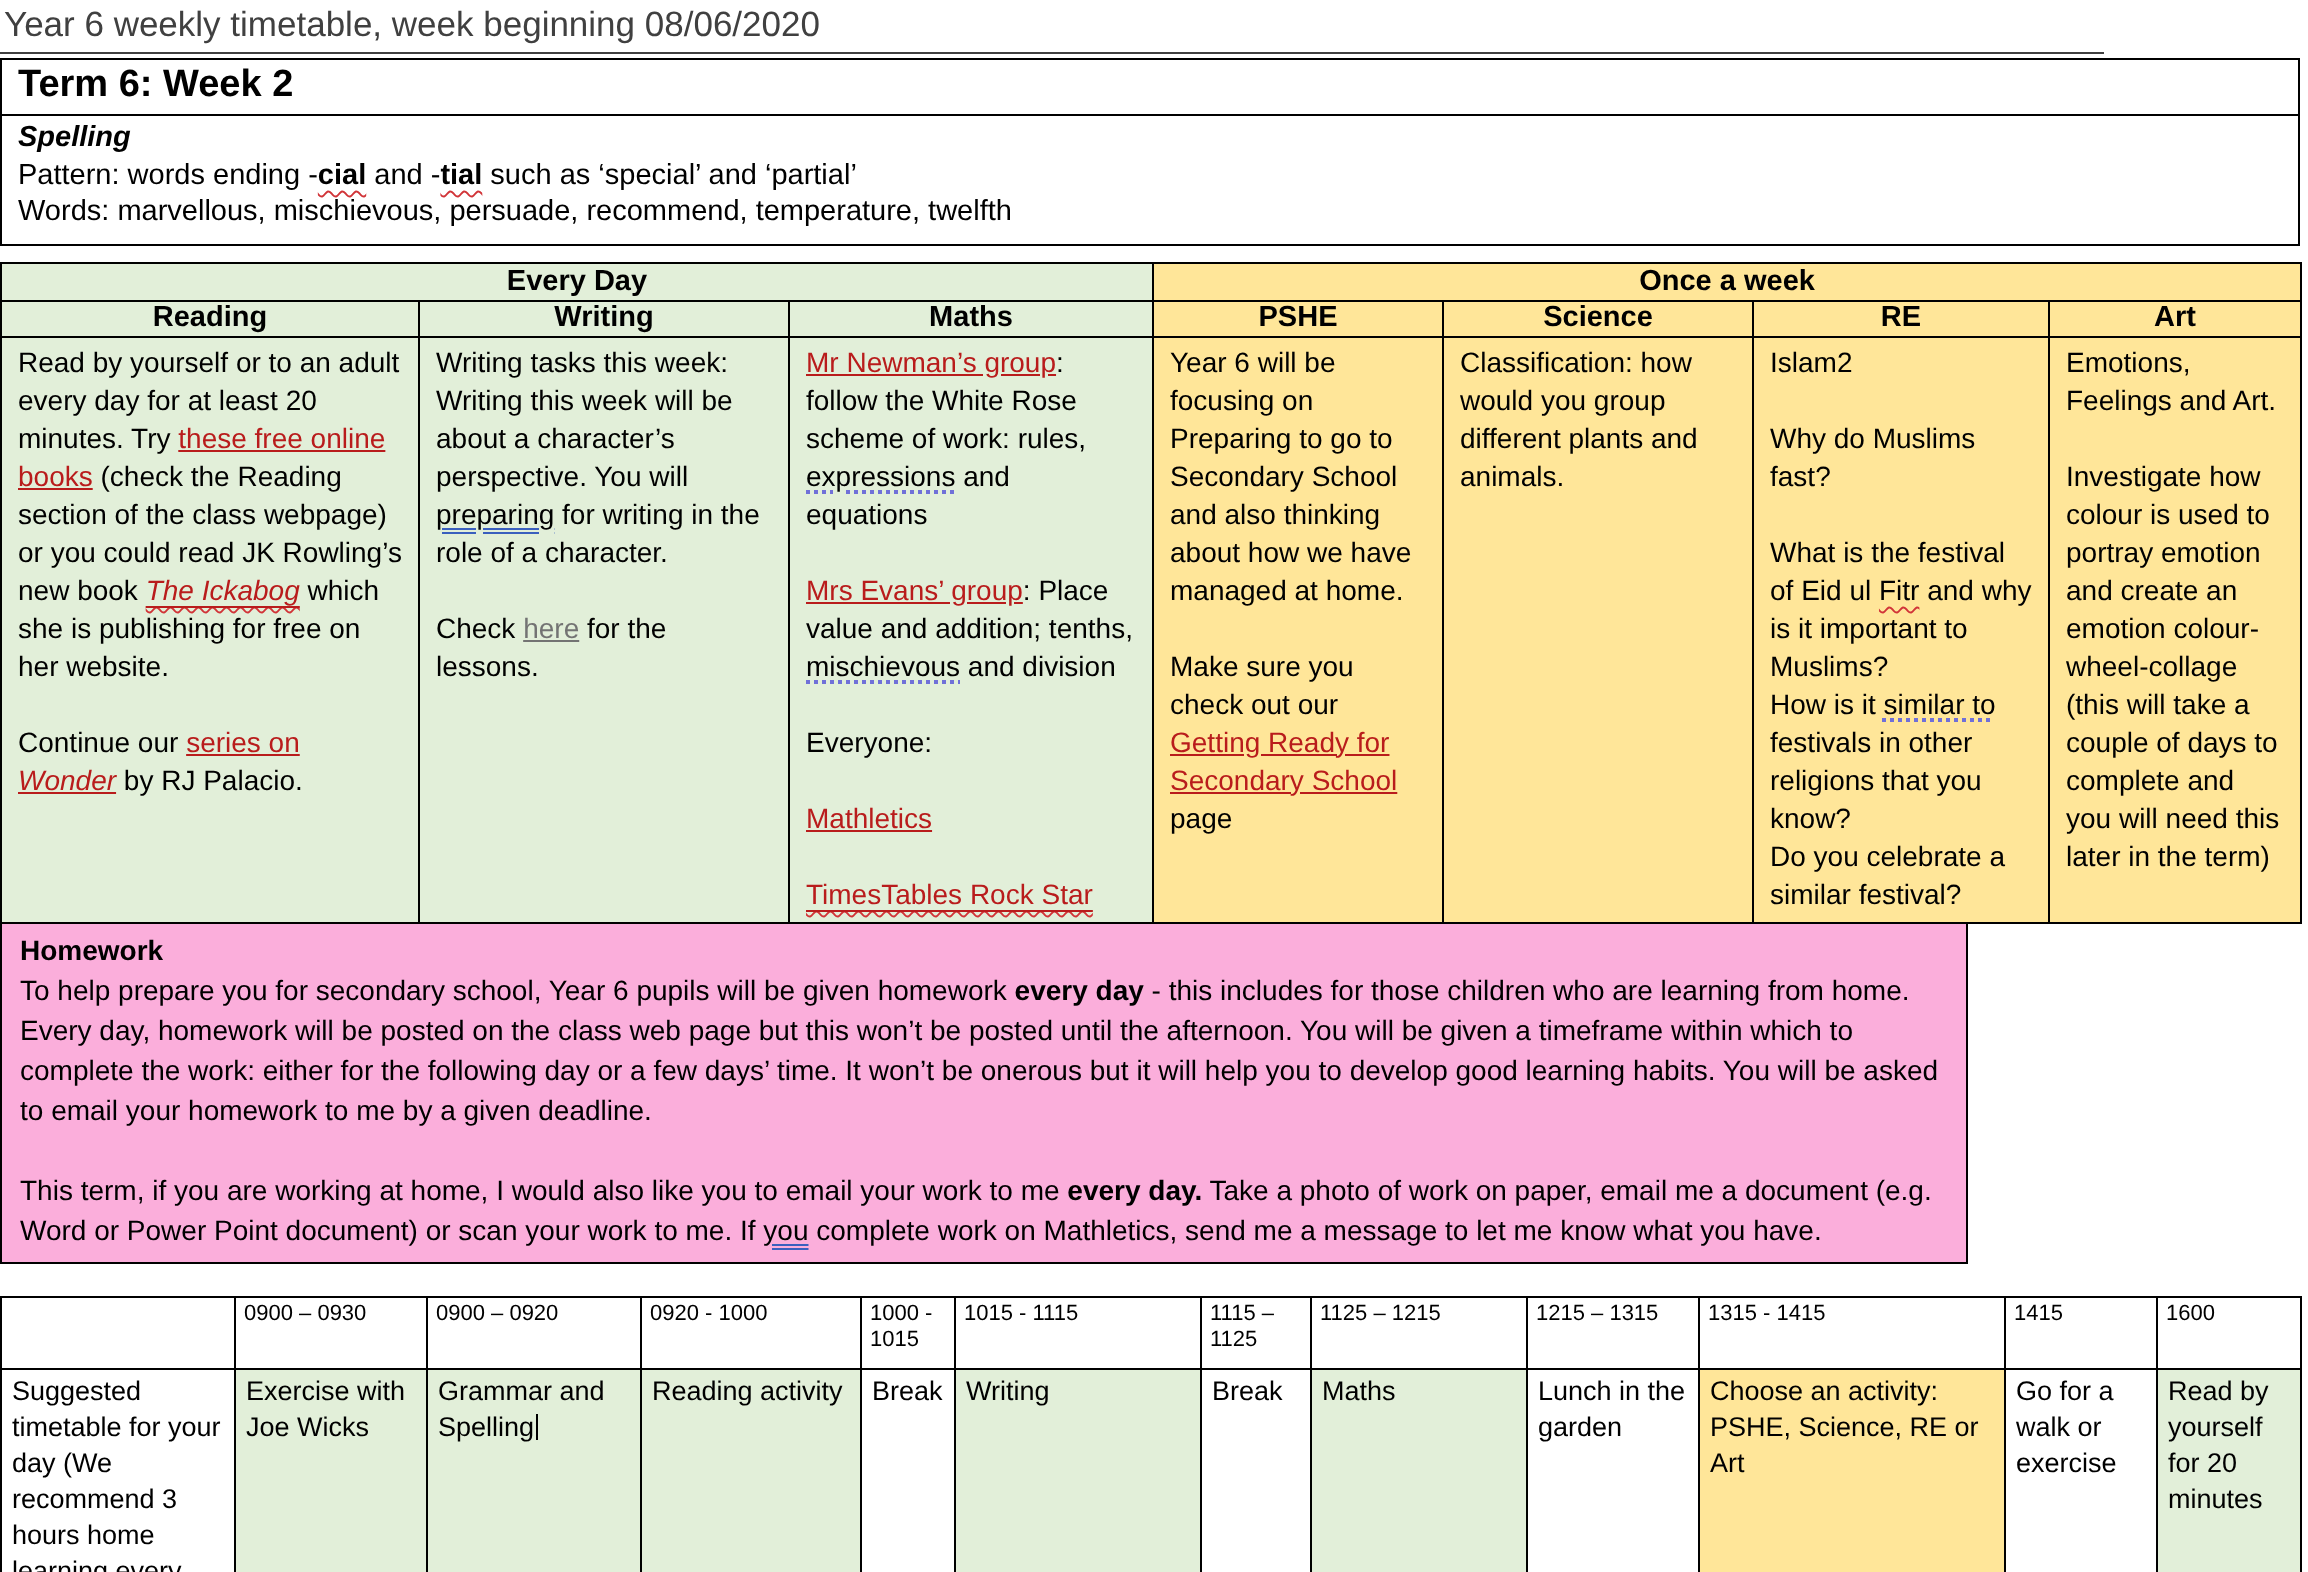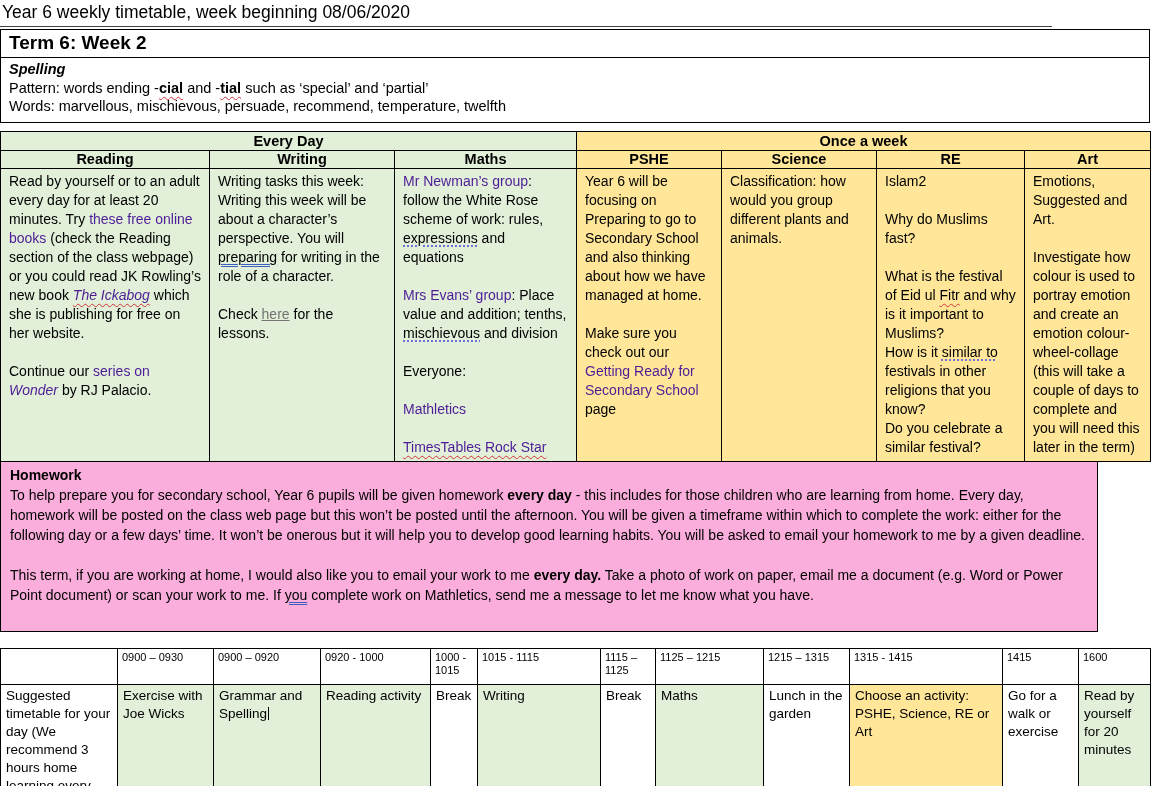--- a/index.html
+++ b/index.html
@@ -4,21 +4,21 @@
 <style>
   * { box-sizing: border-box; }
   html,body { margin:0; padding:0; }
   body {
     width:1154px; height:786px; background:#fff; color:#000;
     font-family:"Liberation Sans", sans-serif; overflow:hidden;
   }
   .page { width:1154px; }
 
   .doc-title {
-    font-size:17.5px; color:#000000; padding:2px 4px 3px 2px;
+    font-size:17.5px; color:#404040; padding:2px 4px 3px 2px;
     border-bottom:1px solid #404040; width:1052px;
   }
 
   .head-box { width:1150px; border:1px solid #000; margin-top:2px; }
   .term-row { font-weight:bold; font-size:19px; padding:2px 8px 3px; border-bottom:1px solid #000; }
   .spelling { padding:2px 8px 6px; font-size:14.5px; line-height:18.5px; }
   .spelling .hd { font-weight:bold;font-style:italic; }
 
   table { border-collapse:collapse; table-layout:fixed; }
   .main { width:1150px; margin-top:8px; }
@@ -29,37 +29,37 @@
   .yellow { background:#ffe699; }
   .white  { background:#ffffff; }
   .cell {
     vertical-align:top; padding:3px 8px 4px; font-size:14px;
     line-height:19px; height:288px;
   }
   .sp { height:19px; }
   .b { font-weight:bold; }
   .i { font-style:italic; }
 
-  a.link  { color:#4c1d95; cursor:pointer; }
+  a.link  { color:#b91c1c; text-decoration:underline; cursor:pointer; }
   a.flink { color:#737373; text-decoration:underline; cursor:pointer; }
   .redwavy {
     text-decoration:underline wavy #d13438;
     text-decoration-thickness:1px; text-underline-offset:3px;
   }
   .sugg {
     text-decoration:underline dotted #7070d8;
     text-decoration-thickness:1.5px; text-underline-offset:3px;
   }
   .grammar {
     text-decoration:underline double #3a5fbe;
     text-decoration-thickness:1px; text-underline-offset:2px;
   }
 
   .homework {
-    width:1098px; background:#fbaedb; border:1px solid #000; border-top:none;
+    width:984px; background:#fbaedb; border:1px solid #000; border-top:none;
     padding:3px 9px 6px; height:170px; font-size:14px; line-height:20px;
   }
   .homework .hd { font-weight:bold; }
   .hw-sp { height:20px; }
 
   .tt { width:1150px; margin-top:16px; }
   .tt td { border:1px solid #000; vertical-align:top; }
   .tt .time { font-size:11px; padding:2px 4px; height:36px; line-height:13px;margin-left:20px; }
   .tt .act  { font-size:13.5px; padding:2px 5px 4px; height:118px; line-height:18px; }
 
@@ -144,21 +144,21 @@
       <td class="cell yellow">
         <div>Islam2</div>
         <div class="sp"></div>
         <div>Why do Muslims fast?</div>
         <div class="sp"></div>
         <div><span>What is the festival of Eid ul </span><span class="redwavy">Fitr</span><span> and why is it important to Muslims?</span></div>
         <div><span>How is it </span><span class="sugg">similar to</span><span> festivals in other religions that you know?</span></div>
         <div>Do you celebrate a similar festival?</div>
       </td>
       <td class="cell yellow">
-        <div>Emotions, Suggested and Art.</div>
+        <div>Emotions, Feelings and Art.</div>
         <div class="sp"></div>
         <div>Investigate how colour is used to portray emotion and create an emotion colour-wheel-collage (this will take a couple of days to complete and you will need this later in the term)</div>
       </td>
     </tr>
   </tbody>
     </table>
 
   <div class="homework">
     <div class="hd">Homework</div>
     <div><span>To help prepare you for secondary school, Year 6 pupils will be given homework </span><span class="b">every day</span><span> - this includes for those children who are learning from home. Every day, homework will be posted on the class web page but this won’t be posted until the afternoon. You will be given a timeframe within which to complete the work: either for the following day or a few days’ time. It won’t be onerous but it will help you to develop good learning habits. You will be asked to email your homework to me by a given deadline.</span></div>

